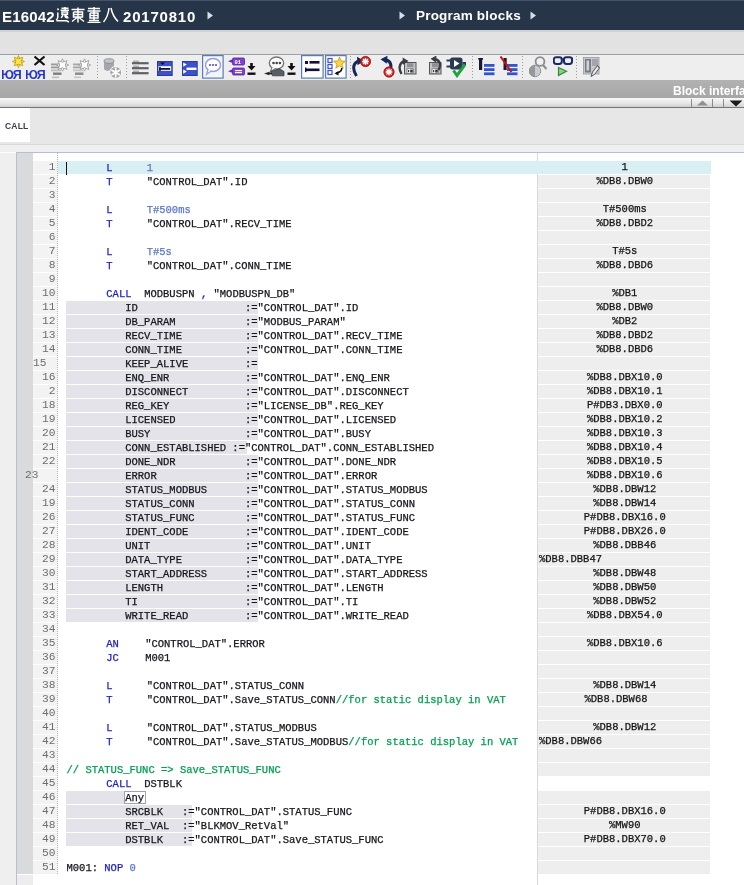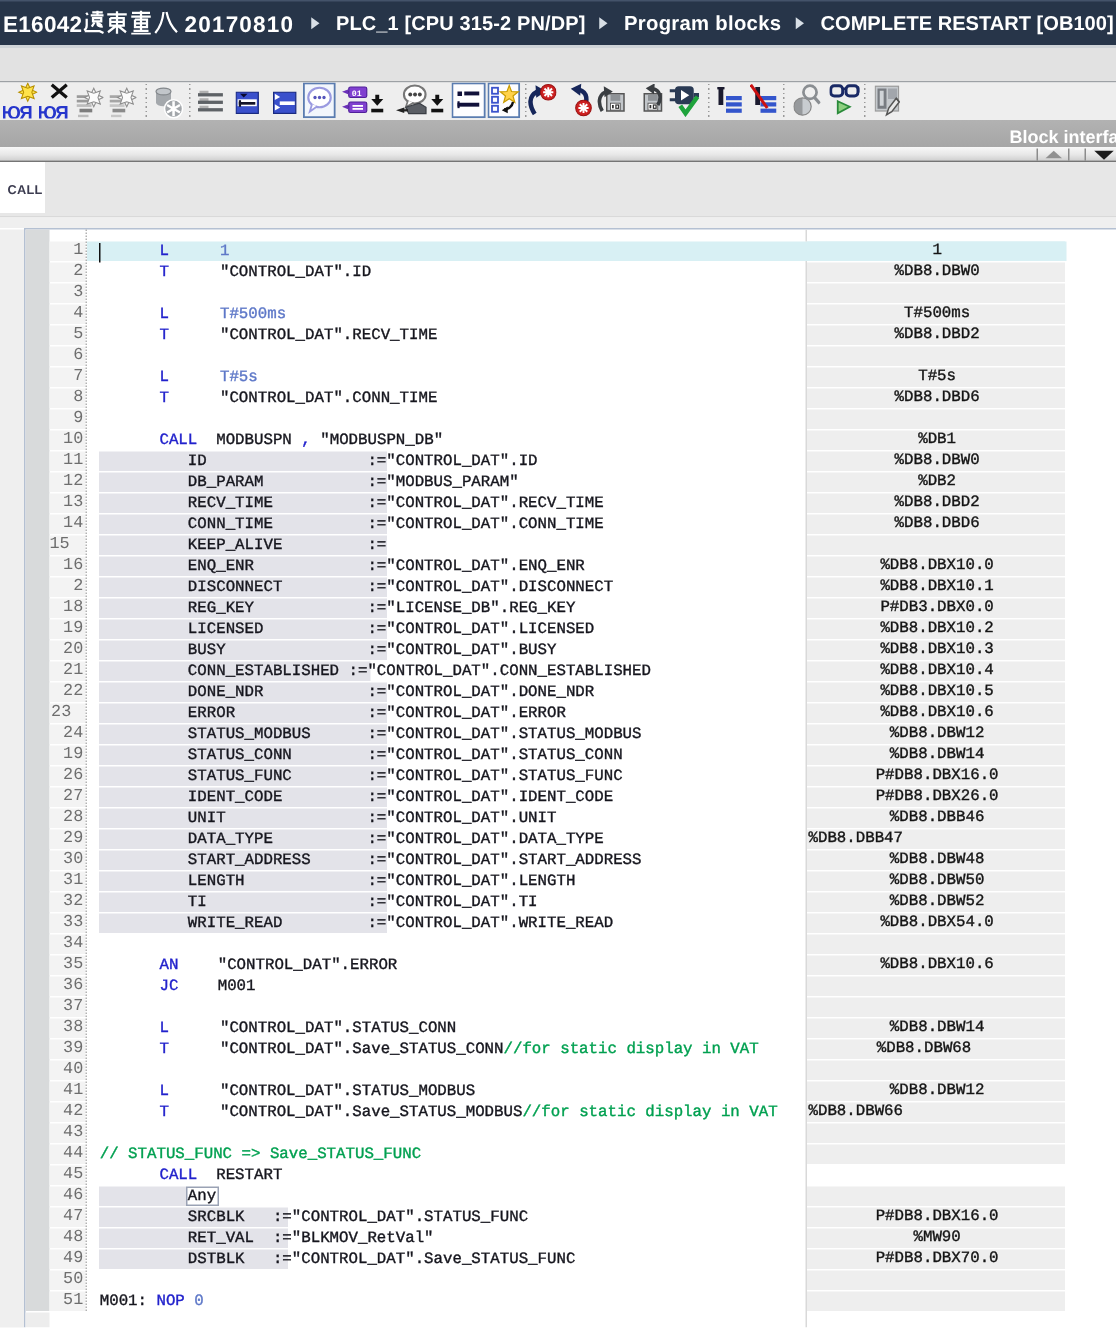--- a/index.html
+++ b/index.html
@@ -25,29 +25,27 @@
         <path d="M1.5 13.8 L11.5 13.8 L14 15"></path>
         <path d="M16.5 2.5 L29.5 2.5 M23 0.5 L23 15.5 M18.5 5 L27.5 5 L27.5 10 L18.5 10 L18.5 5 M18.5 7.5 L27.5 7.5 M22 10.5 L17 14.5 M24 10.5 L29 14.5"></path>
         <path d="M33 1.5 L45 1.5 M39 0 L39 13.5 M32.5 4 L45.5 4 M35 6 L43 6 L43 11 L35 11 L35 6 M35 8.5 L43 8.5 M34 13.5 L44 13.5 M32.5 15.5 L45.5 15.5"></path>
         <path d="M54 1 C53.5 6 52 11 48.5 15 M56 1 C57 6 59.5 11 63 14.5"></path>
       </g>
     </svg>
     <div class="abs" style="left:123px;top:8px;height:16px;color:#fff;font-weight:bold;white-space:nowrap;font-size:15px;letter-spacing:.8px">20170810</div>
     <svg class="abs" style="left:207px;top:11px" width="7" height="9" viewBox="0 0 7 9">
       <path d="M0.5 0.5 L6 4.5 L0.5 8.5 Z" fill="#d8dfe6"></path>
     </svg>
-    <div class="abs" style="left:224px;top:8px;height:16px;color:#fff;font-weight:bold;white-space:nowrap;font-size:13.3px;letter-spacing:.1px">PLC_1 [CPU 315-2 PN/DP]</div>
     <svg class="abs" style="left:399px;top:11px" width="7" height="9" viewBox="0 0 7 9">
       <path d="M0.5 0.5 L6 4.5 L0.5 8.5 Z" fill="#d8dfe6"></path>
     </svg>
     <div class="abs" style="left:416px;top:8px;height:16px;color:#fff;font-weight:bold;white-space:nowrap;font-size:13.5px;letter-spacing:.2px">Program blocks</div>
     <svg class="abs" style="left:530px;top:11px" width="7" height="9" viewBox="0 0 7 9">
       <path d="M0.5 0.5 L6 4.5 L0.5 8.5 Z" fill="#d8dfe6"></path>
     </svg>
-    <div class="abs" style="left:547px;top:8px;height:16px;color:#fff;font-weight:bold;white-space:nowrap;font-size:13.4px;letter-spacing:0px">COMPLETE RESTART [OB100]</div>
     <div class="abs" style="left:0;top:30px;width:744px;height:2px;background:#cfd3d7"></div>
     <div class="abs" style="left:0;top:32px;width:744px;height:21.5px;background:#e2e2e2"></div>
     <div class="abs" style="left:0;top:53.5px;width:744px;height:1px;background:#9da1a5"></div>
     <div class="abs" style="left:0;top:54.5px;width:744px;height:25.5px;background:#eeeeee"></div>
     <svg class="abs" style="left:2px;top:55px" width="23" height="24" viewBox="0 0 23 24">
       <text x="-1" y="24" font-family="Liberation Sans" font-weight="bold" font-size="12.5" letter-spacing="-1.1" fill="#2636cc">ЮЯ</text>
       <g transform="translate(16.5,6.5)">
         <path fill="#ffe34a" stroke="#b89000" stroke-width="0.7" d="M0 -6 L1.92 -1.92 L6 0 L1.92 1.92 L0 6 L-1.92 1.92 L-6 0 L-1.92 -1.92 Z"></path>
         <path fill="#ffe34a" stroke="#b89000" stroke-width="0.7" transform="rotate(45)" d="M0 -6 L1.92 -1.92 L6 0 L1.92 1.92 L0 6 L-1.92 1.92 L-6 0 L-1.92 -1.92 Z"></path>
       </g>
@@ -303,21 +301,21 @@
     <div class="abs num" style="left:33px;top:399.0px;width:22.5px;height:12.7px;line-height:12.7px;text-align:right">18</div>
     <div class="abs" style="left:33px;top:413.0px;width:23.5px;height:12.7px;background:#f3f3f3"></div>
     <div class="abs num" style="left:33px;top:413.0px;width:22.5px;height:12.7px;line-height:12.7px;text-align:right">19</div>
     <div class="abs" style="left:33px;top:427.0px;width:23.5px;height:12.7px;background:#f3f3f3"></div>
     <div class="abs num" style="left:33px;top:427.0px;width:22.5px;height:12.7px;line-height:12.7px;text-align:right">20</div>
     <div class="abs" style="left:33px;top:441.0px;width:23.5px;height:12.7px;background:#f3f3f3"></div>
     <div class="abs num" style="left:33px;top:441.0px;width:22.5px;height:12.7px;line-height:12.7px;text-align:right">21</div>
     <div class="abs" style="left:33px;top:455.0px;width:23.5px;height:12.7px;background:#f3f3f3"></div>
     <div class="abs num" style="left:33px;top:455.0px;width:22.5px;height:12.7px;line-height:12.7px;text-align:right">22</div>
     <div class="abs" style="left:33px;top:469.0px;width:23.5px;height:12.7px;background:#f3f3f3"></div>
-    <div class="abs num" style="left:25px;top:469.0px;width:22.5px;height:12.7px;line-height:12.7px;text-align:right">23</div>
+    <div class="abs num" style="left:25px;top:469.0px;width:22.5px;height:12.7px;line-height:12.7px;text-align:left">23</div>
     <div class="abs" style="left:33px;top:483.0px;width:23.5px;height:12.7px;background:#f3f3f3"></div>
     <div class="abs num" style="left:33px;top:483.0px;width:22.5px;height:12.7px;line-height:12.7px;text-align:right">24</div>
     <div class="abs" style="left:33px;top:497.0px;width:23.5px;height:12.7px;background:#f3f3f3"></div>
     <div class="abs num" style="left:33px;top:497.0px;width:22.5px;height:12.7px;line-height:12.7px;text-align:right">19</div>
     <div class="abs" style="left:33px;top:511.0px;width:23.5px;height:12.7px;background:#f3f3f3"></div>
     <div class="abs num" style="left:33px;top:511.0px;width:22.5px;height:12.7px;line-height:12.7px;text-align:right">26</div>
     <div class="abs" style="left:33px;top:525.0px;width:23.5px;height:12.7px;background:#f3f3f3"></div>
     <div class="abs num" style="left:33px;top:525.0px;width:22.5px;height:12.7px;line-height:12.7px;text-align:right">27</div>
     <div class="abs" style="left:33px;top:539.0px;width:23.5px;height:12.7px;background:#f3f3f3"></div>
     <div class="abs num" style="left:33px;top:539.0px;width:22.5px;height:12.7px;line-height:12.7px;text-align:right">28</div>
@@ -524,20 +522,20 @@
 <span class="b">      </span><span class="k">AN</span><span class="g4">    </span><span class="b">"CONTROL_DAT".ERROR</span>
 <span class="b">      </span><span class="k">JC</span><span class="g4">    </span><span class="b">M001</span>
 
 <span class="b">      </span><span class="k">L</span><span class="g5">     </span><span class="b">"CONTROL_DAT".STATUS_CONN</span>
 <span class="b">      </span><span class="k">T</span><span class="g5">     </span><span class="b">"CONTROL_DAT".Save_STATUS_CONN</span><span class="g">//for static display in VAT</span>
 
 <span class="b">      </span><span class="k">L</span><span class="g5">     </span><span class="b">"CONTROL_DAT".STATUS_MODBUS</span>
 <span class="b">      </span><span class="k">T</span><span class="g5">     </span><span class="b">"CONTROL_DAT".Save_STATUS_MODBUS</span><span class="g">//for static display in VAT</span>
 
 <span class="gm">// STATUS_FUNC =&gt; Save_STATUS_FUNC</span>
-<span class="b">      </span><span class="k">CALL</span><span class="b">  </span><span class="b">RESTART</span>
+<span class="b">      </span><span class="k">CALL</span><span class="b">  </span><span class="b">DSTBLK</span>
 <span class="b">         </span><span class="b">Any</span>
 <span class="b">         </span><span class="b">SRCBLK   :="CONTROL_DAT".STATUS_FUNC</span>
 <span class="b">         </span><span class="b">RET_VAL  :="BLKMOV_RetVal"</span>
 <span class="b">         </span><span class="b">DSTBLK   :="CONTROL_DAT".Save_STATUS_FUNC</span>
 
 <span class="bm">M001: </span><span class="k">NOP</span><span class="b"> </span><span class="c">0</span></pre>
     <div class="abs" style="left:66px;top:162px;width:1.4px;height:12.5px;background:#111"></div>
   </div>
 </body></html>

